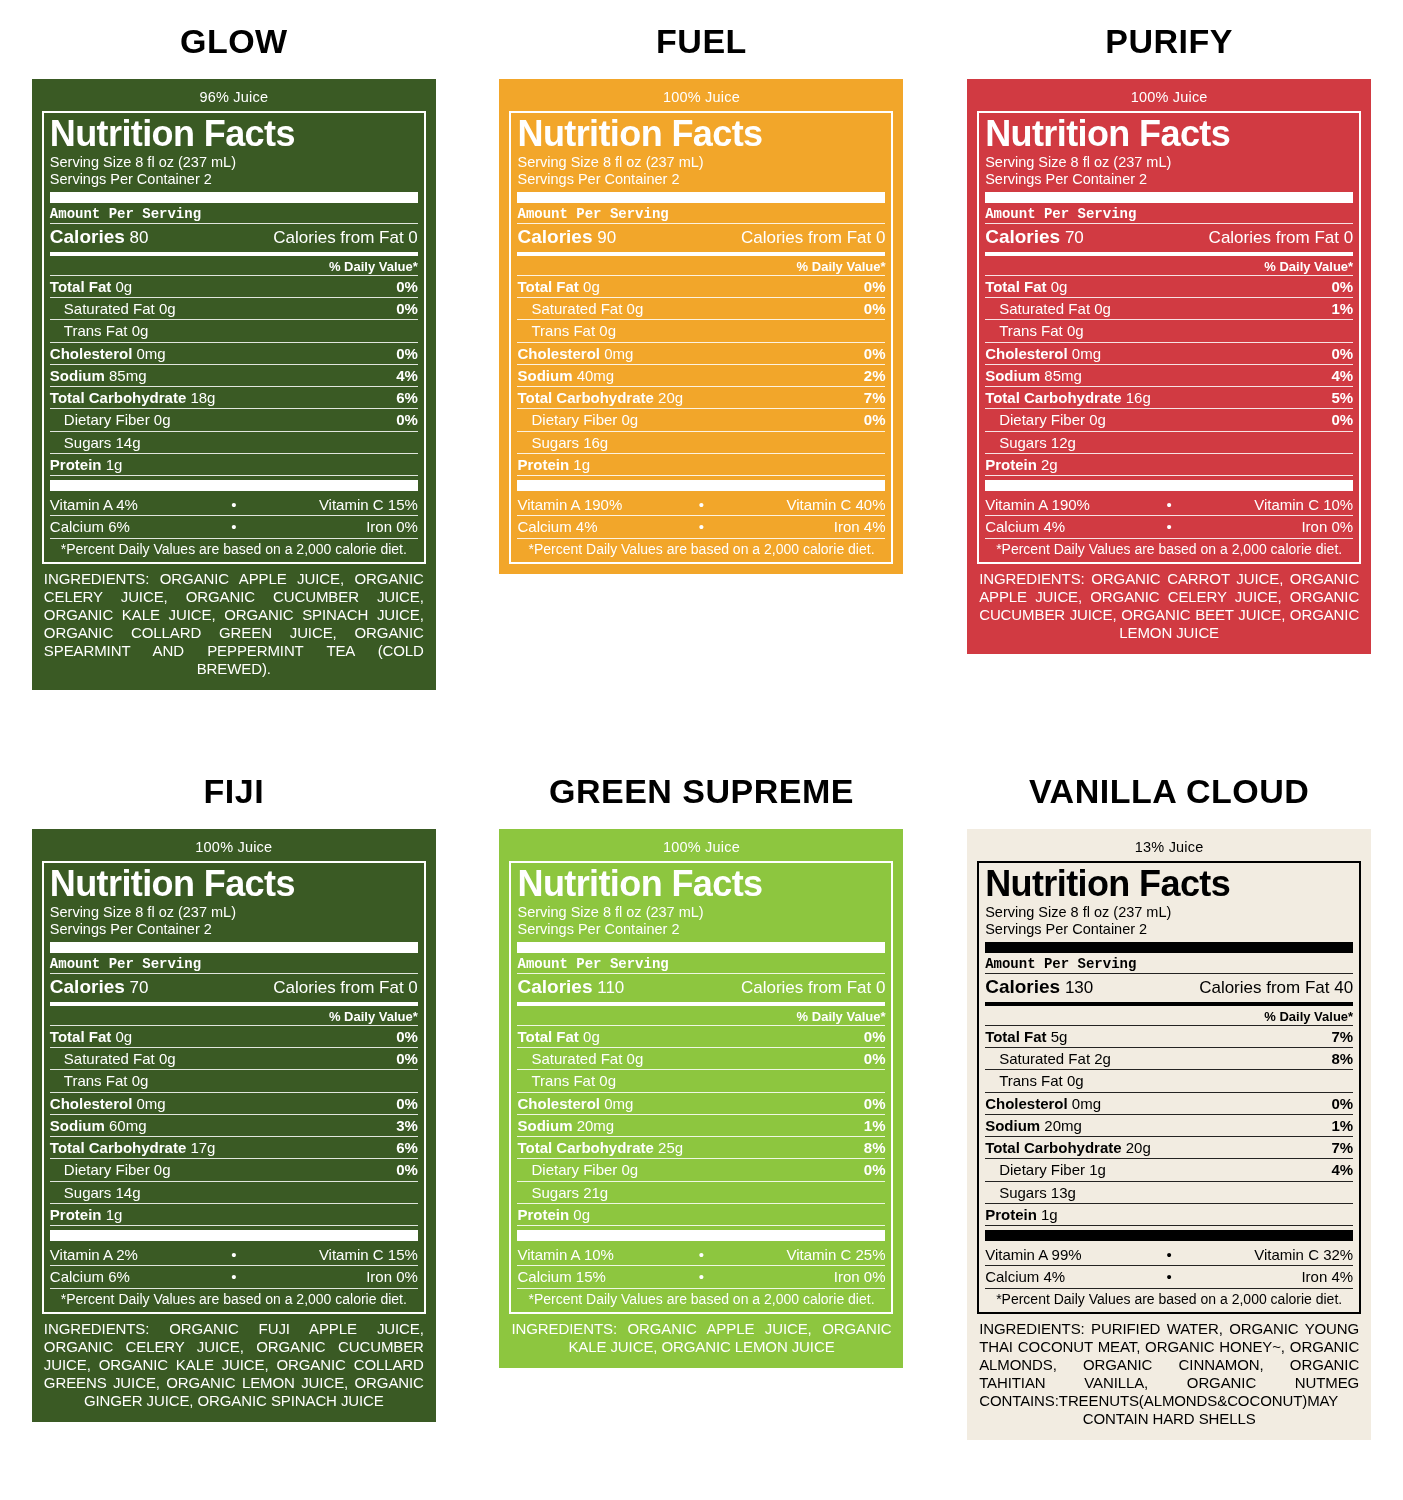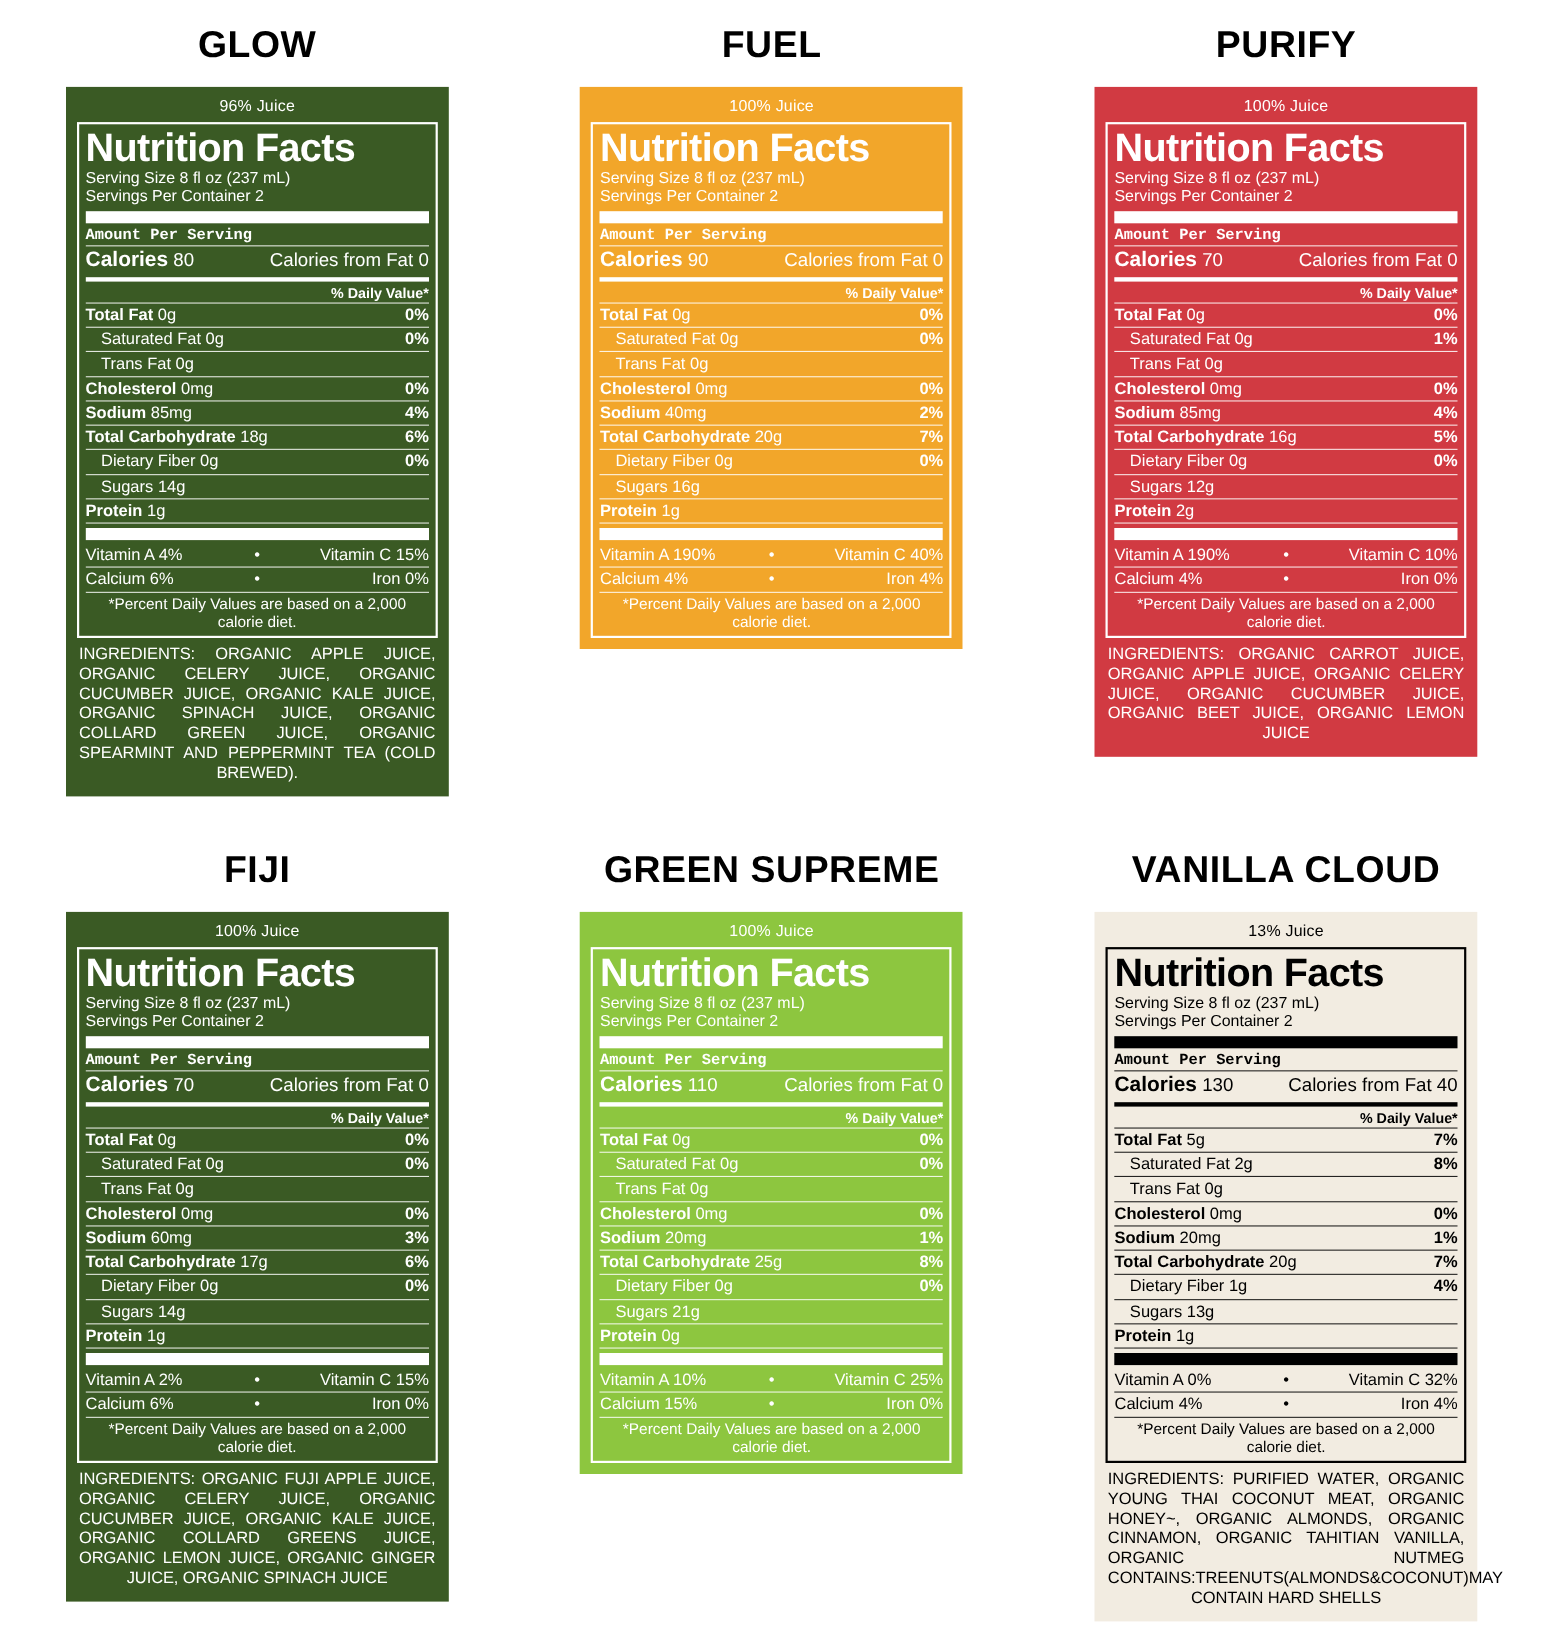--- a/index.html
+++ b/index.html
@@ -32,21 +32,21 @@
   .product-title {
     font-weight: bold;
     font-size: 34px;
     letter-spacing: 0.5px;
     margin-bottom: 18px;
     text-align: center;
     color: #000;
     font-family: "Liberation Sans", sans-serif;
   }
   .panel {
-    width: 348px;
+    width: 404px;
     box-sizing: border-box;
     padding: 8px 10px 10px 10px;
     font-family: "Liberation Sans", sans-serif;
   }
   .juice-pct {
     text-align: center;
     font-size: 14.5px;
     margin: 2px 0 6px 0;
     letter-spacing: 0.2px;
   }
@@ -536,20 +536,21 @@
           </div>
           <div class="rule-thin"></div>
           <div class="vit-row">
             <div class="a">Calcium 15%</div>
             <div class="dot">•</div>
             <div class="b">Iron 0%</div>
           </div>
           <div class="rule-thin"></div>
           <div class="footnote">*Percent Daily Values are based on a 2,000 calorie diet.</div>
         </div>
+        <div class="ingredients">INGREDIENTS: ORGANIC APPLE JUICE, ORGANIC KALE JUICE, ORGANIC LEMON JUICE</div>
       </div>
     </div>
     <div class="cell">
       <div class="product-title">VANILLA CLOUD</div>
       <div class="panel theme-light" style="background: rgb(242, 236, 225); color: rgb(0, 0, 0);">
         <div class="juice-pct">13% Juice</div>
         <div class="nf-box">
           <div class="nf-title">Nutrition Facts</div>
           <div class="serving">Serving Size 8 fl oz (237 mL)</div>
           <div class="serving">Servings Per Container 2</div>
@@ -603,21 +604,21 @@
             <div style="font-weight: bold;"></div>
           </div>
           <div class="rule-thin"></div>
           <div class="row">
             <div class="lbl"><b>Protein</b> <span>1g</span></div>
             <div style="font-weight: bold;"></div>
           </div>
           <div class="rule-thin"></div>
           <div class="rule-thick"></div>
           <div class="vit-row">
-            <div class="a">Vitamin A 0%</div>
+            <div class="a">Vitamin A 99%</div>
             <div class="dot">•</div>
             <div class="b">Vitamin C 32%</div>
           </div>
           <div class="rule-thin"></div>
           <div class="vit-row">
             <div class="a">Calcium 4%</div>
             <div class="dot">•</div>
             <div class="b">Iron 4%</div>
           </div>
           <div class="rule-thin"></div>

